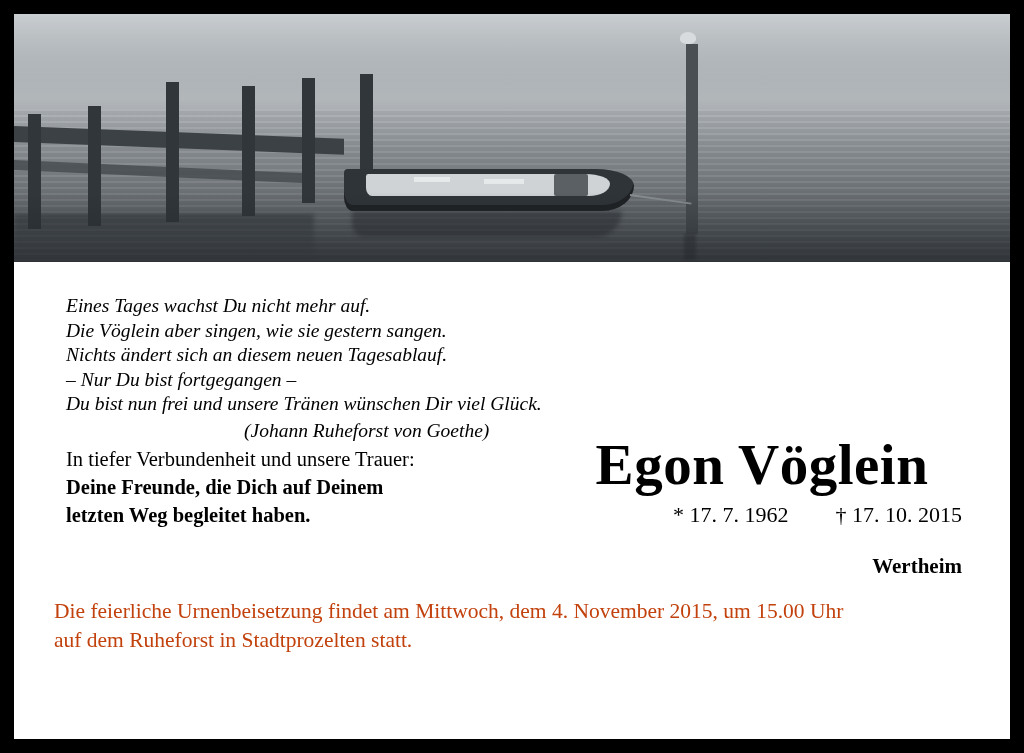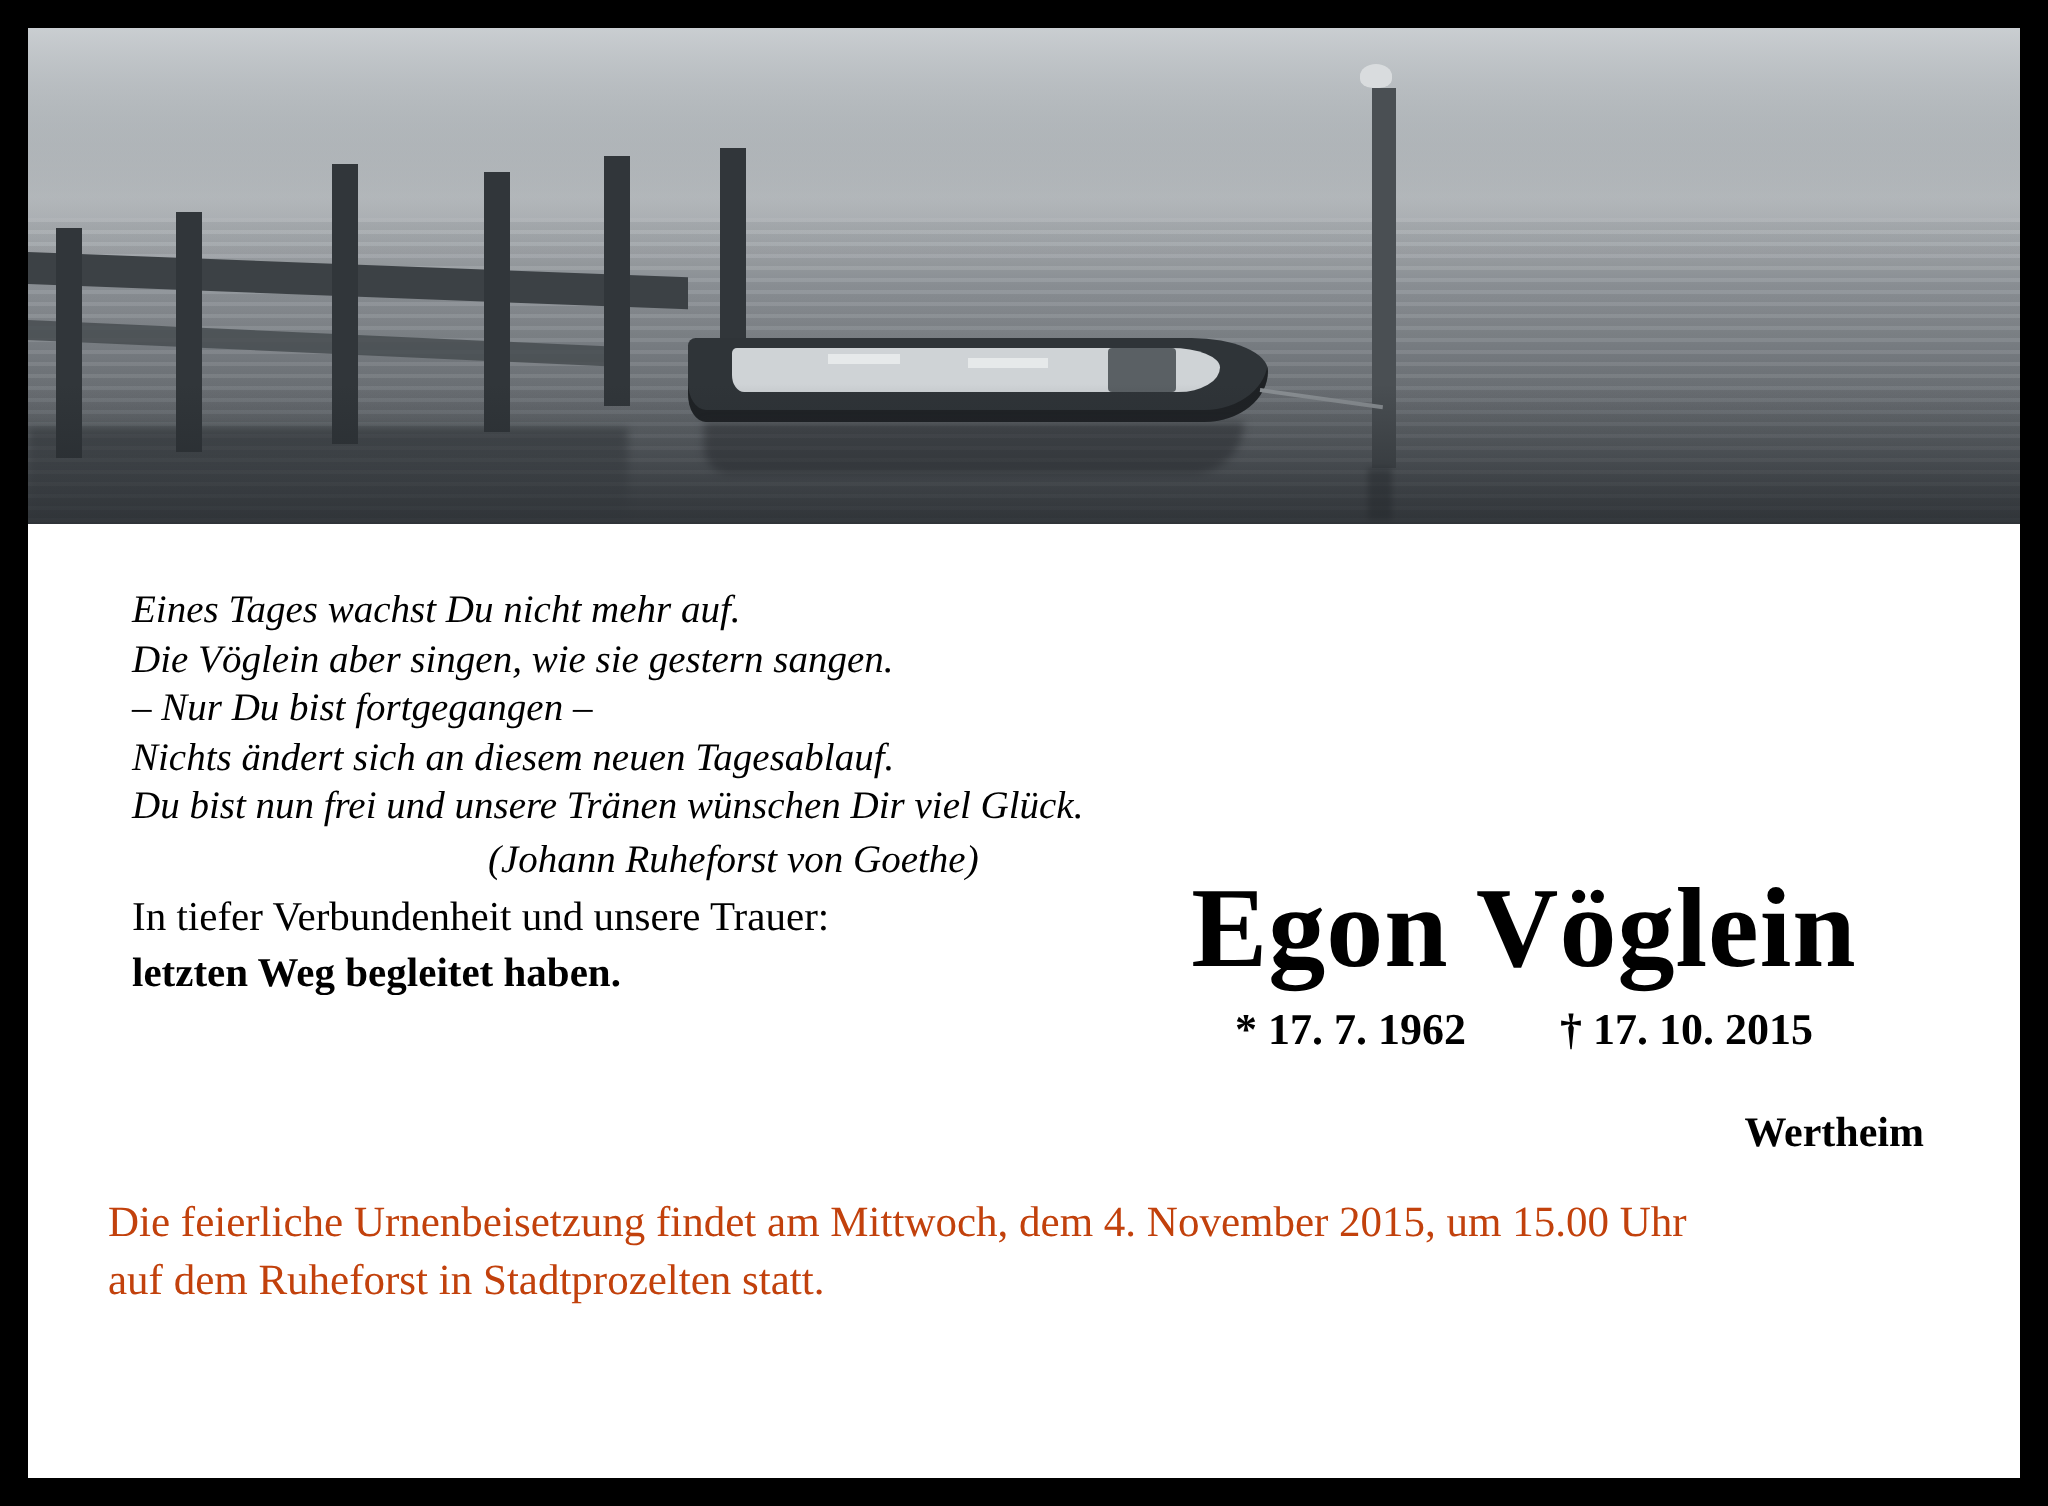--- a/index.html
+++ b/index.html
@@ -201,23 +201,23 @@
     letter-spacing: .5px;
     color: #000;
     line-height: 62px;
   }
 
   .dates {
     position: absolute;
     left: 548px;
     top: 240px;
     width: 400px;
-    text-align: center;
+    text-align: right;
     font-size: 22px;
-    font-weight: bold;
+    font-weight: normal;
     color: #000;
   }
   .dates .sep { display: inline-block; width: 36px; }
 
   .city {
     position: absolute;
     left: 548px;
     top: 292px;
     width: 400px;
     text-align: right;
@@ -266,28 +266,29 @@
       <div class="boat-reflection"></div>
       <div class="rope"></div>
       <div class="dark-bottom"></div>
     </div>
 
     <div class="content">
 
       <div class="poem">
         <div>Eines Tages wachst Du nicht mehr auf.</div>
         <div>Die Vöglein aber singen, wie sie gestern sangen.</div>
+        <div>Nichts ändert sich an diesem neuen Tagesablauf.</div>
         <div>– Nur Du bist fortgegangen –</div>
-        <div>Nichts ändert sich an diesem neuen Tagesablauf.</div>
         <div>Du bist nun frei und unsere Tränen wünschen Dir viel Glück.</div>
         <span class="attrib">(Johann Ruheforst von Goethe)</span>
       </div>
 
       <div class="left-block">
         <div class="intro">In tiefer Verbundenheit und unsere Trauer:</div>
+        <div class="friends">Deine Freunde, die Dich auf Deinem</div>
         <div class="friends">letzten Weg begleitet haben.</div>
       </div>
 
       <div class="name">Egon Vöglein</div>
 
       <div class="dates">
         <span>* 17. 7. 1962</span>
         <span class="sep"></span>
         <span>† 17. 10. 2015</span>
       </div>

